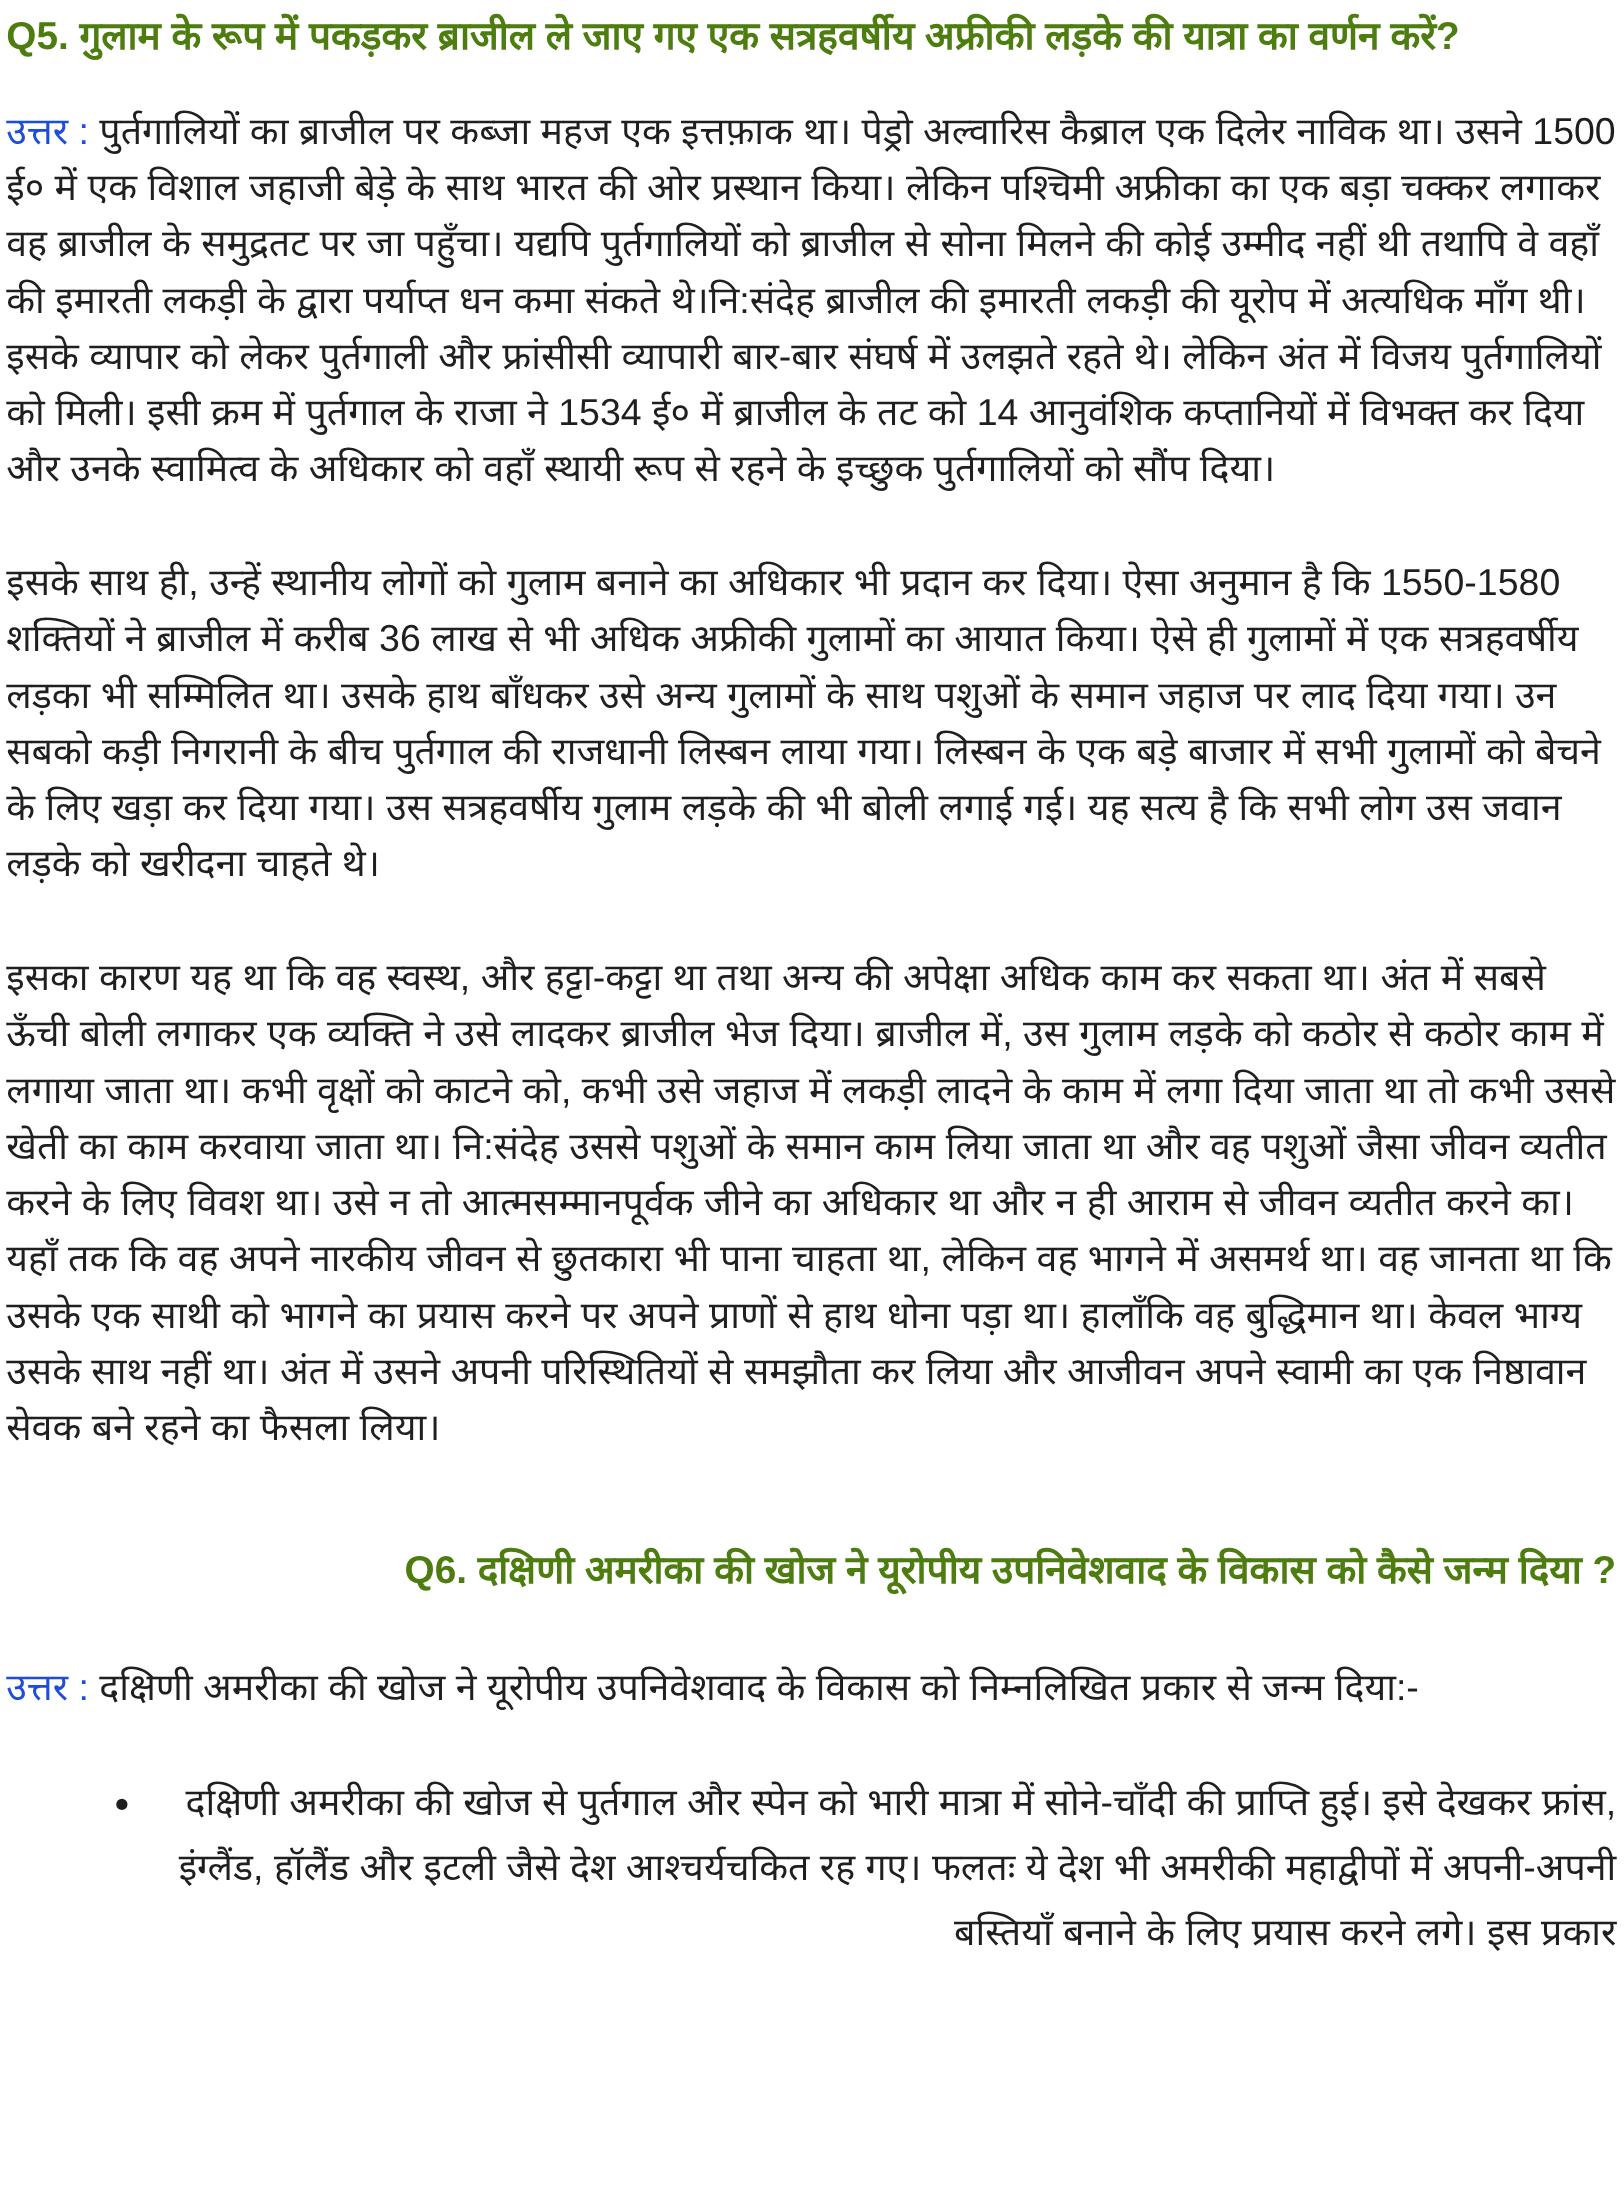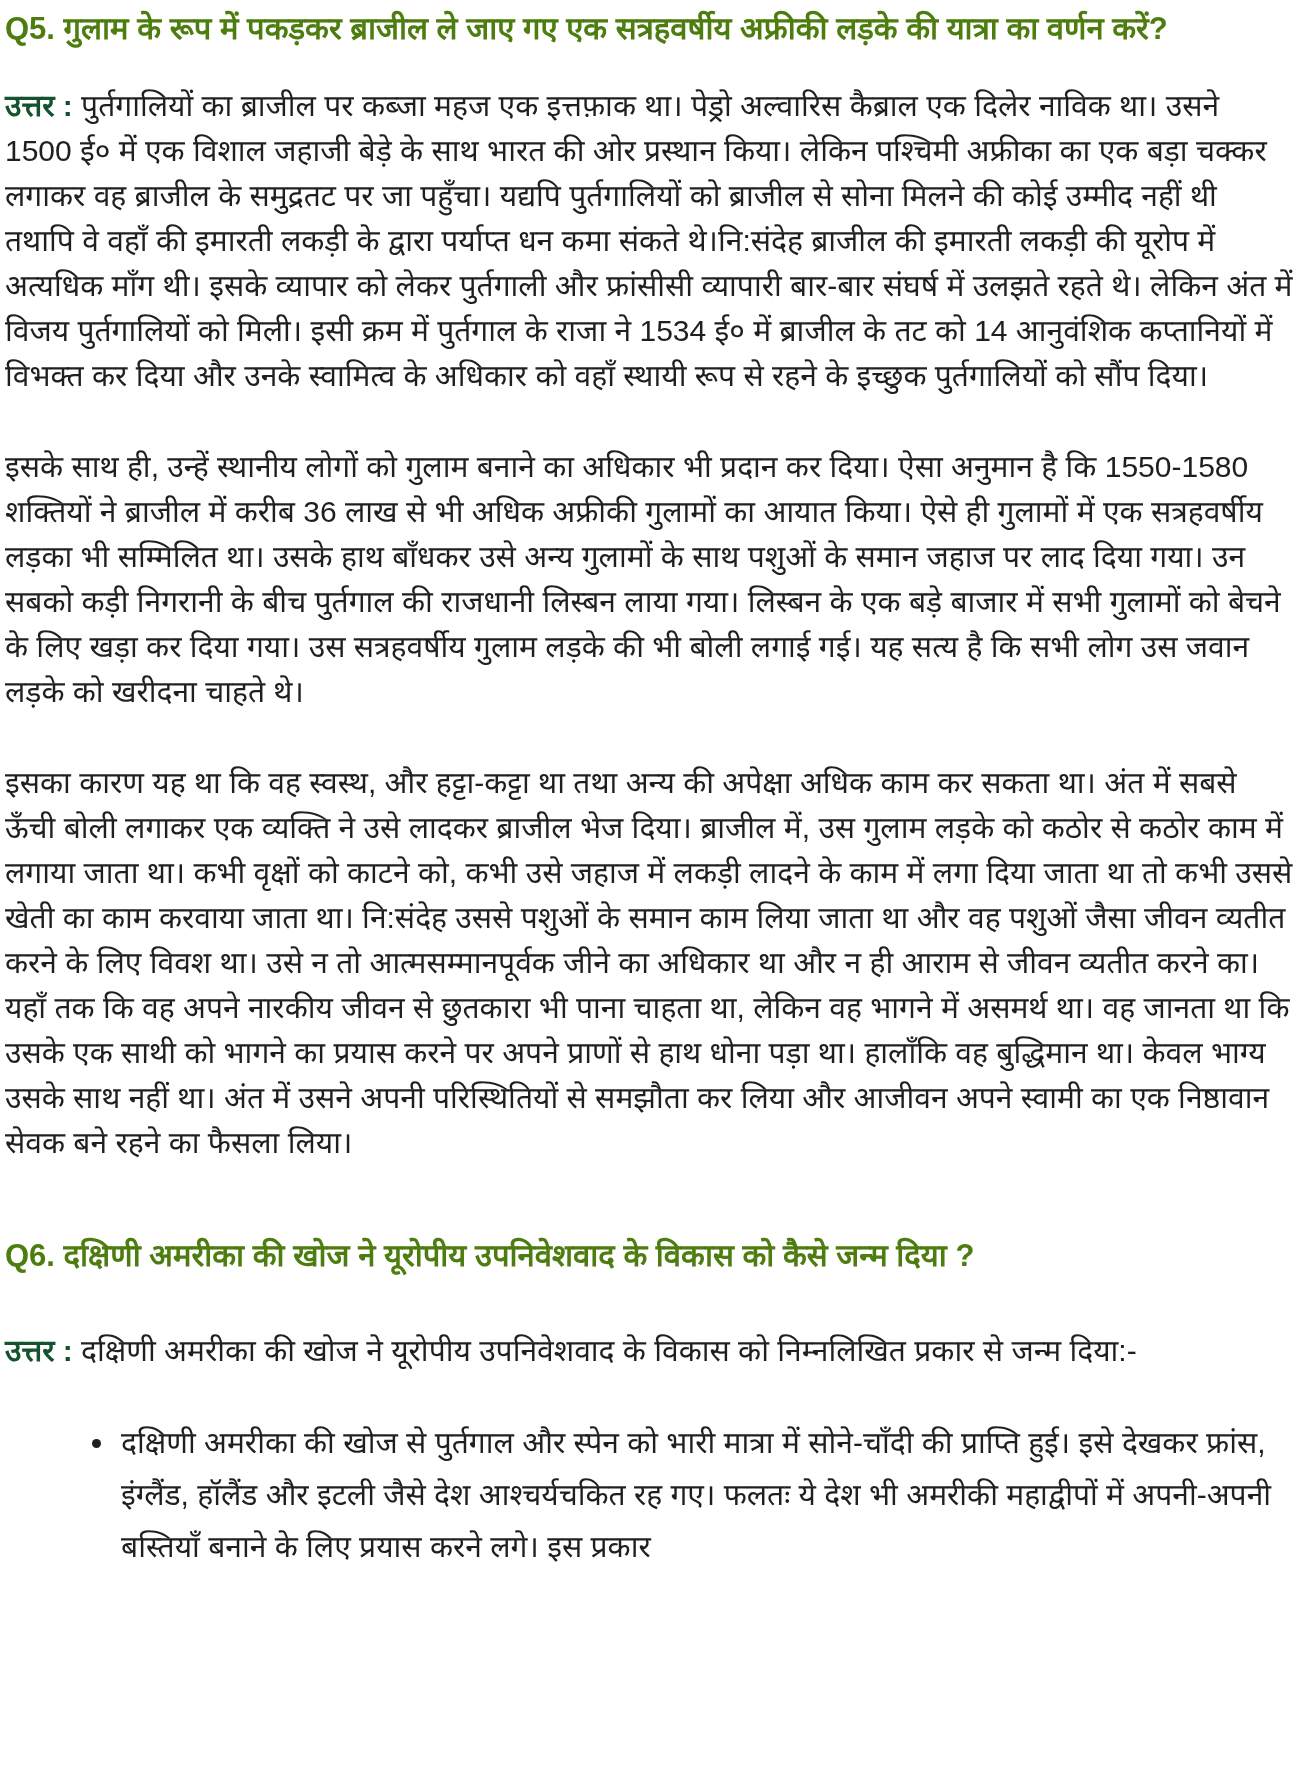--- a/index.html
+++ b/index.html
@@ -26,34 +26,36 @@
   }
   .para {
     font-size: 30px;
     line-height: 45px;
     margin: 0 0 46px 0;
   }
   .para-last {
     margin-bottom: 68px;
   }
   .ans-label {
-    font-weight: 700;
-    color: #14532d;
+    font-weight: 400;
+    color: #1d4ed8;
     text-align: center;
   }
   .q6-heading {
     margin: 12px 0 50px 0;
+    text-align: right;
   }
   .intro-para {
     margin-bottom: 44px;
   }
   ul.bullet-list {
     margin: 0;
     padding: 0 0 0 112px;
     list-style: disc outside;
+    text-align: right;
   }
   ul.bullet-list li {
     font-size: 30px;
     line-height: 52px;
     padding-left: 4px;
   }
 </style>
 </head>
 <body>
 

